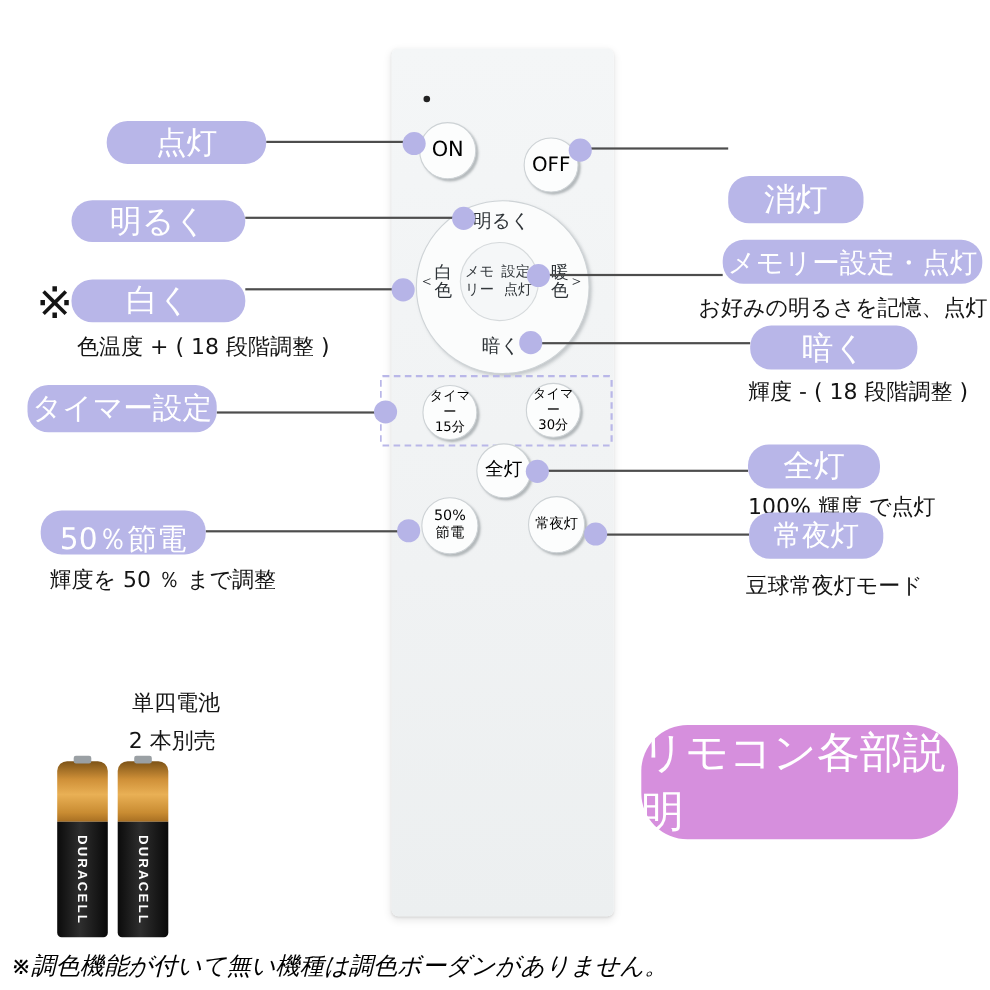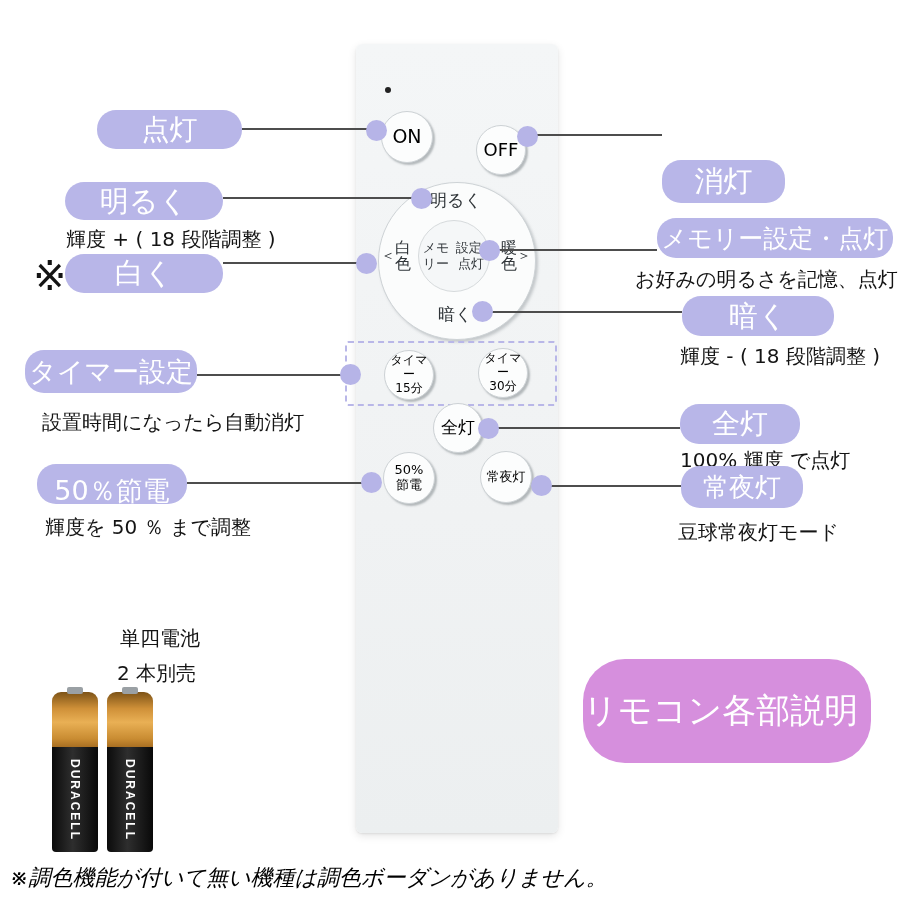--- a/index.html
+++ b/index.html
@@ -40,21 +40,21 @@
   .battery{position:absolute;width:46px;height:160px;}
   .bat-nub{position:absolute;top:-5px;left:15px;width:16px;height:7px;background:#9aa0a4;border-radius:2px;}
   .bat-top{height:55px;background:linear-gradient(180deg,#7d5317 0%,#cf9038 30%,#e9b055 55%,#c98c32 85%,#a86f22 100%);
     border-radius:9px 9px 0 0;}
   .bat-body{height:105px;background:linear-gradient(90deg,#0b0b0b 0%,#2e2e2e 45%,#090909 100%);
     border-radius:0 0 4px 4px;display:flex;align-items:center;justify-content:center;}
   .bat-text{writing-mode:vertical-rl;color:#ffffff;font-weight:bold;font-size:12px;
     letter-spacing:2px;font-family:"Liberation Sans",sans-serif;}
 
   .title-box{position:absolute;left:583px;top:659px;width:288px;height:104px;background:#d68fdd;
-    border-radius:42px;color:#ffffff;font-size:34px;display:flex;align-items:center;justify-content:flex-start;}
+    border-radius:42px;color:#ffffff;font-size:39px;display:flex;align-items:center;justify-content:flex-start;}
   .footnote{position:absolute;left:10px;top:863px;color:#000000;font-size:22px;white-space:nowrap;font-style:italic;}
 </style>
 </head>
 <body>
 
 <div class="canvas">
 
   <div class="remote"></div>
   <div class="led"></div>
 
@@ -130,31 +130,30 @@
   <div class="dot" style="left:361px;top:472px;"></div>
   <div class="dot" style="left:531px;top:475px;"></div>
 
   <div class="ann-box" style="left:97px;top:110px;width:145px;height:39px;font-size:28px;">
     <span>点灯</span>
   </div>
 
   <div class="ann-box" style="left:65px;top:182px;width:158px;height:38px;font-size:29px;">
     <span>明るく</span>
   </div>
-  <div class="caption" style="left:66px;top:226px;">輝度 + ( 18 段階調整 )</div>
 
   <div class="kome" style="left:33px;top:256px;font-size:40px;">※</div>
   <div class="ann-box" style="left:65px;top:254px;width:158px;height:39px;font-size:29px;">
     <span>白く</span>
   </div>
+  <div class="caption" style="left:70px;top:302px;">色温度 + ( 18 段階調整 )</div>
 
   <div class="ann-box" style="left:25px;top:350px;width:172px;height:43px;font-size:27px;">
     <span>タイマー設定</span>
   </div>
-  <div class="caption" style="left:42px;top:409px;">設置時間になったら自動消灯</div>
 
   <div class="ann-box" style="left:37px;top:464px;width:150px;height:40px;font-size:27px;align-items:flex-end;">
     <span>50％節電</span>
   </div>
   <div class="caption" style="left:45px;top:514px;">輝度を 50 ％ まで調整</div>
 
   <div class="ann-box" style="left:662px;top:112px;width:123px;height:43px;font-size:29px;margin-top:48px;">
     <span>消灯</span>
   </div>
 

